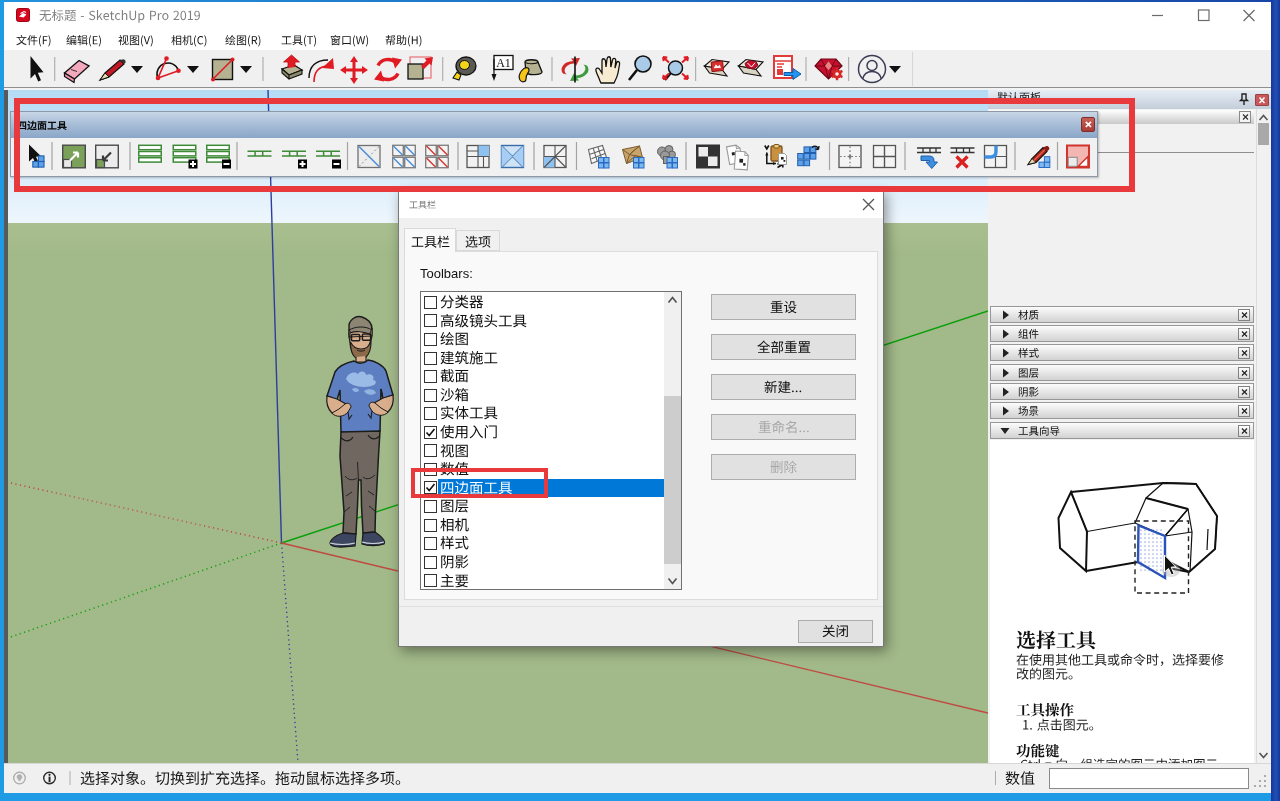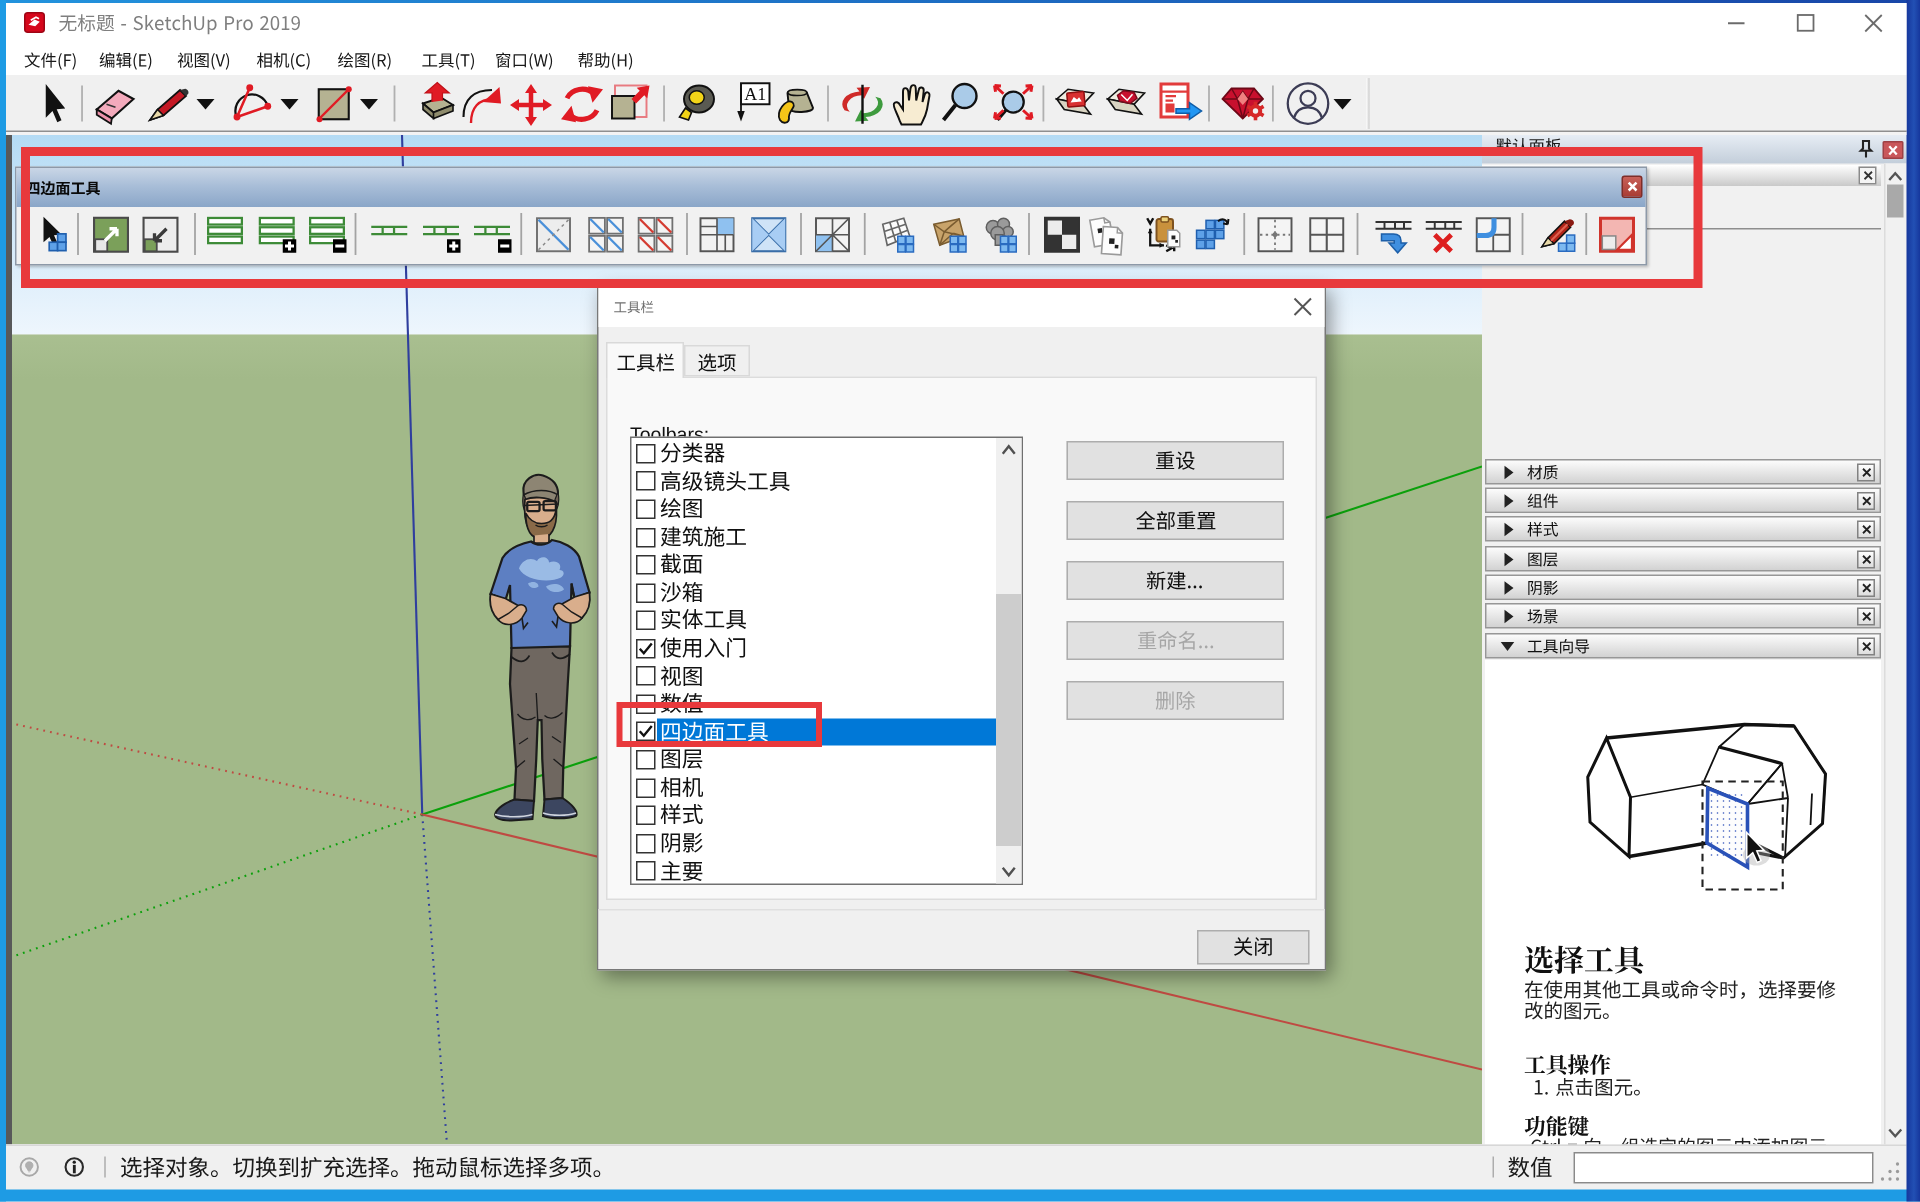--- a/index.html
+++ b/index.html
@@ -1131,21 +1131,21 @@
       </svg>
     </div>
     <div style="position:absolute;left:464.5px;top:231.9px;line-height:0">
       <svg width="26" height="20" viewBox="0 0 26 20" class="ts">
         <g fill="#111" transform="translate(0,14.6) scale(0.013000,-0.013000)">
           <use href="#g34" x="0"></use>
           <use href="#g73" x="1000"></use>
         </g>
       </svg>
     </div>
-    <div class="abs" style="left:420px;top:281px"><span style="font-size:13px;color:#111;font-family:'Liberation Sans'">Toolbars:</span></div>
+    <div class="abs" style="left:420px;top:264px"><span style="font-size:13px;color:#111;font-family:'Liberation Sans'">Toolbars:</span></div>
     <div class="abs" style="left:420px;top:291px;width:262px;height:299px;background:#fff;border:1px solid #707070"></div>
     <div class="abs" style="left:424px;top:295.8px;width:13px;height:13px;background:#fff;border:1px solid #333"></div>
     <div style="position:absolute;left:440px;top:291.0px;line-height:0">
       <svg width="44" height="22" viewBox="0 0 44 22" class="ts">
         <g fill="#111" transform="translate(0,16.2) scale(0.014500,-0.014500)">
           <use href="#g117" x="0"></use>
           <use href="#g118" x="1000"></use>
           <use href="#g119" x="2000"></use>
         </g>
       </svg>

